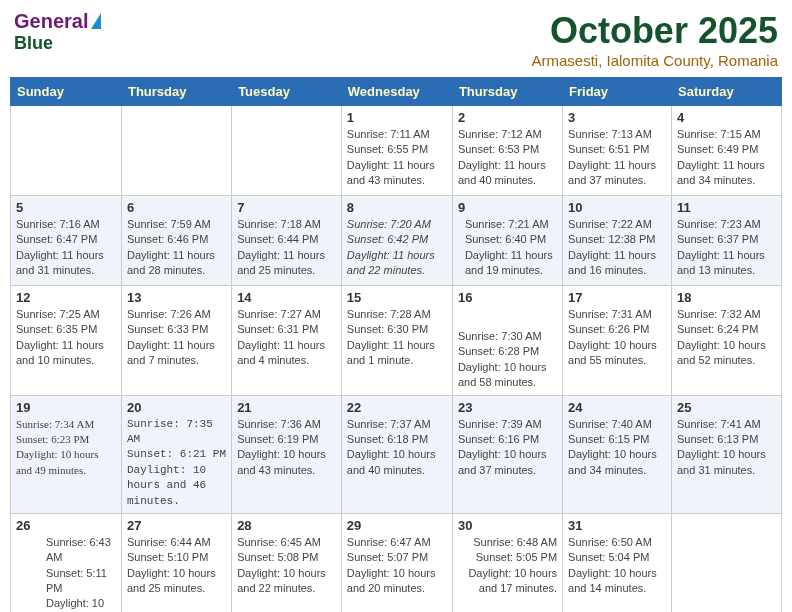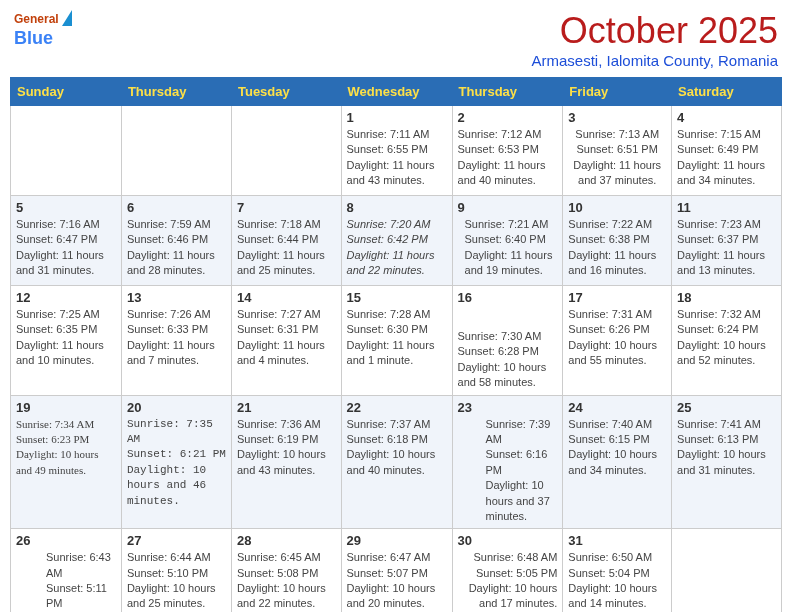--- a/index.html
+++ b/index.html
@@ -20,58 +20,58 @@
     .logo {
       display: flex;
       flex-direction: column;
       align-items: flex-start;
     }
     .logo-text {
       display: flex;
       align-items: center;
     }
     .logo-general {
-      font-size: 12px;
+      font-size: 20px;
       font-weight: bold;
-      color: #c2410c;
+      color: #701a75;
     }
     .logo-blue {
       font-size: 18px;
       font-weight: bold;
-      color: #3b82f6;
+      color: #14532d;
     }
     .logo-triangle {
       width: 0;
       height: 0;
       border-left: 10px solid transparent;
       border-bottom: 16px solid #1a8fd1;
       margin-left: 3px;
       margin-bottom: 2px;
     }
     .title-block {
       text-align: right;
     }
     .month-title {
       font-size: 36px;
-      font-weight: normal;
-      color: #b91c1c;
+      font-weight: bold;
+      color: #14532d;
     }
     .location-title {
       font-size: 15px;
-      color: #1d4ed8;
+      color: #a16207;
       margin-left: 8px;
     }
     .calendar {
       width: 100%;
       border-collapse: collapse;
       border: 1px solid #ccc;
     }
     .calendar th {
       background-color: #2a6db5;
-      color: #fde047;
+      color: #fef9c3;
       text-align: left;
       padding: 6px 6px;
       font-size: 13px;
       border: 1px solid #2a6db5;
     }
     .calendar td {
       border: 1px solid #ccc;
       vertical-align: top;
       padding: 4px 5px;
       font-size: 11px;
@@ -143,21 +143,21 @@
 Daylight: 11 hours and 43 minutes.</div>
         </td>
         <td>
           <div class="day-number">2</div>
           <div class="day-info" style="white-space: pre-line;">Sunrise: 7:12 AM
 Sunset: 6:53 PM
 Daylight: 11 hours and 40 minutes.</div>
         </td>
         <td>
           <div class="day-number">3</div>
-          <div class="day-info" style="white-space: pre-line; text-align: center;">Sunrise: 7:13 AM
+          <div class="day-info" style="white-space: pre-line;">Sunrise: 7:13 AM
 Sunset: 6:51 PM
 Daylight: 11 hours and 37 minutes.</div>
         </td>
         <td>
           <div class="day-number">4</div>
           <div class="day-info" style="white-space: pre-line;">Sunrise: 7:15 AM
 Sunset: 6:49 PM
 Daylight: 11 hours and 34 minutes.</div>
         </td>
       </tr>
@@ -188,21 +188,21 @@
         </td>
         <td>
           <div class="day-number">9</div>
           <div class="day-info" style="white-space: pre-line; margin-left: 7px;">Sunrise: 7:21 AM
 Sunset: 6:40 PM
 Daylight: 11 hours and 19 minutes.</div>
         </td>
         <td>
           <div class="day-number">10</div>
           <div class="day-info" style="white-space: pre-line;">Sunrise: 7:22 AM
-Sunset: 6:38 PM
+Sunset: 12:38 PM
 Daylight: 11 hours and 16 minutes.</div>
         </td>
         <td>
           <div class="day-number">11</div>
           <div class="day-info" style="white-space: pre-line;">Sunrise: 7:23 AM
 Sunset: 6:37 PM
 Daylight: 11 hours and 13 minutes.</div>
         </td>
       </tr>
       <tr>
@@ -269,21 +269,21 @@
 Daylight: 10 hours and 43 minutes.</div>
         </td>
         <td>
           <div class="day-number">22</div>
           <div class="day-info" style="white-space: pre-line;">Sunrise: 7:37 AM
 Sunset: 6:18 PM
 Daylight: 10 hours and 40 minutes.</div>
         </td>
         <td>
           <div class="day-number">23</div>
-          <div class="day-info" style="white-space: pre-line; margin-left: 28px;">Sunrise: 7:39 AM
+          <div class="day-info" style="white-space: pre-line;">Sunrise: 7:39 AM
 Sunset: 6:16 PM
 Daylight: 10 hours and 37 minutes.</div>
         </td>
         <td>
           <div class="day-number">24</div>
           <div class="day-info" style="white-space: pre-line;">Sunrise: 7:40 AM
 Sunset: 6:15 PM
 Daylight: 10 hours and 34 minutes.</div>
         </td>
         <td>

